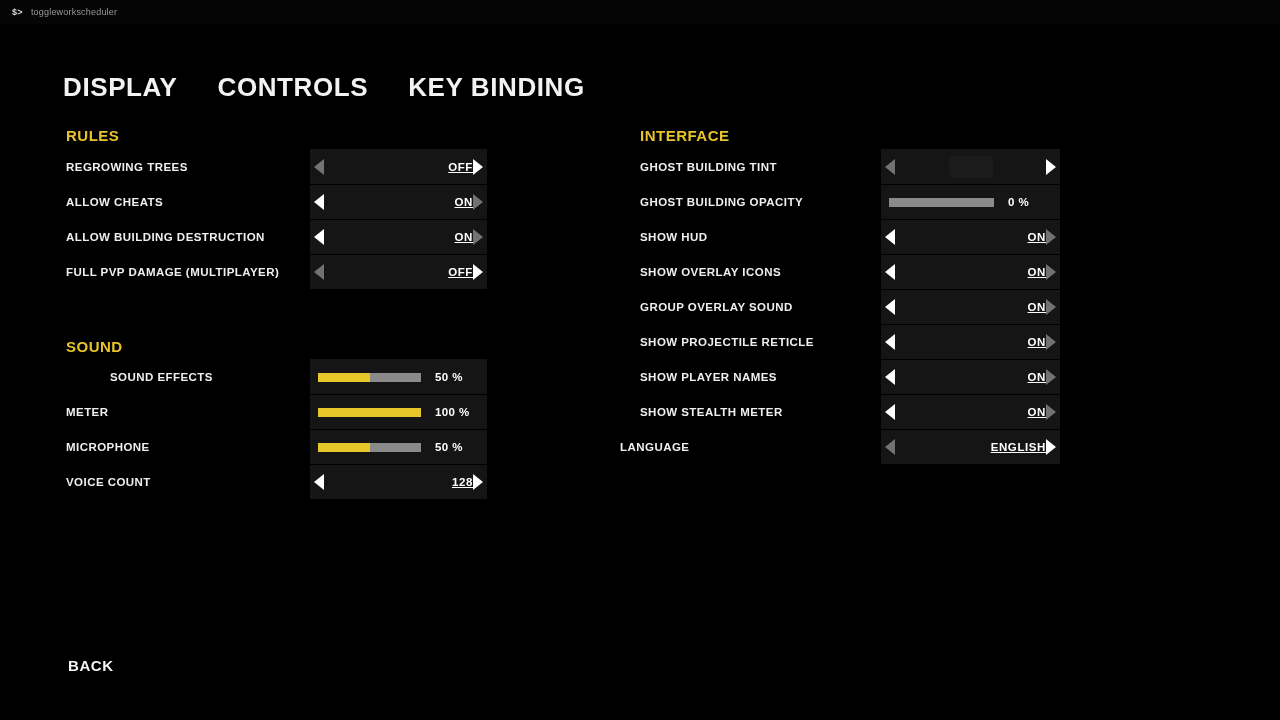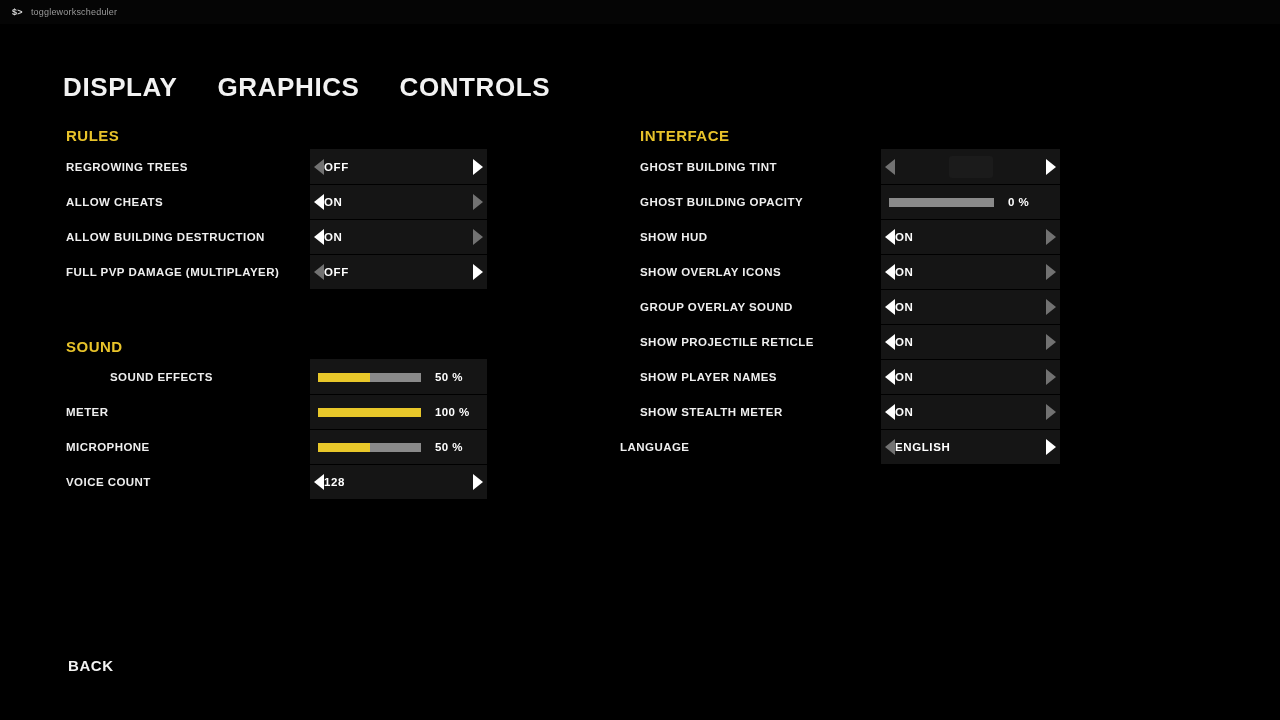--- a/index.html
+++ b/index.html
@@ -56,23 +56,24 @@
   
   .sel{ position:absolute; display:flex; align-items:center; }
   .arrow{
     width:0; height:0; cursor:pointer;
     border-top:8px solid transparent; border-bottom:8px solid transparent;
   }
   .arrow-l{ border-right:10px solid #ffffff; }
   .arrow-r{ border-left:10px solid #ffffff; }
   .arrow.dim{ opacity:.40; }
   .sel-value{
-    flex:1; text-align:left;
+    flex:1; text-align:right;
     color:#ffffff; font-size:11.5px; font-weight:bold; letter-spacing:.6px;
     white-space:nowrap;
+    text-decoration:underline;
   }
 
   
   .slider{ position:absolute; display:flex; align-items:center; }
   .track{
     height:9px; background:#8a8a8a; position:relative; overflow:hidden;
   }
   .fill{ position:absolute; left:0; top:0; height:100%; background:#e8c72a; }
   .slider-value{
     color:#ffffff; font-size:11.5px; font-weight:bold; letter-spacing:.4px;
@@ -99,22 +100,22 @@
 
 <div id="screen">
 
   <div class="console-bar">
     <span class="console-prompt">$&gt;</span>
     <span class="console-text">toggleworkscheduler</span>
   </div>
 
   <div class="tabs" id="tabbar">
       <div class="tab">DISPLAY</div>
-      <div class="tab">GRAPHICS</div>
       <div class="tab">CONTROLS</div>
+      <div class="tab">KEY BINDING</div>
     </div>
 
   <div id="sections-host">
       <div class="section-title" style="left: 66px; top: 127px;">RULES</div>
       <div class="panel" style="left: 310px; top: 149px; width: 177px; height: 140px;"></div>
       <div class="opt-label" style="left: 66px; top: 161px;">REGROWING TREES</div>
       <div class="sel" style="left: 314px; top: 158px; width: 169px; height: 17px;">
         <div class="arrow arrow-l dim"></div>
         <div class="sel-value">OFF</div>
         <div class="arrow arrow-r"></div>

